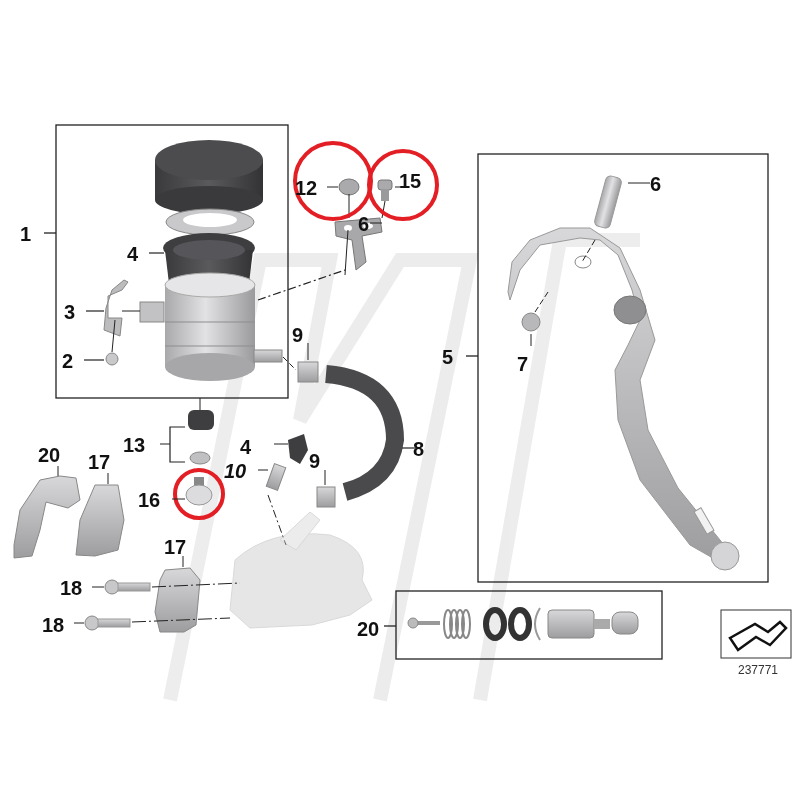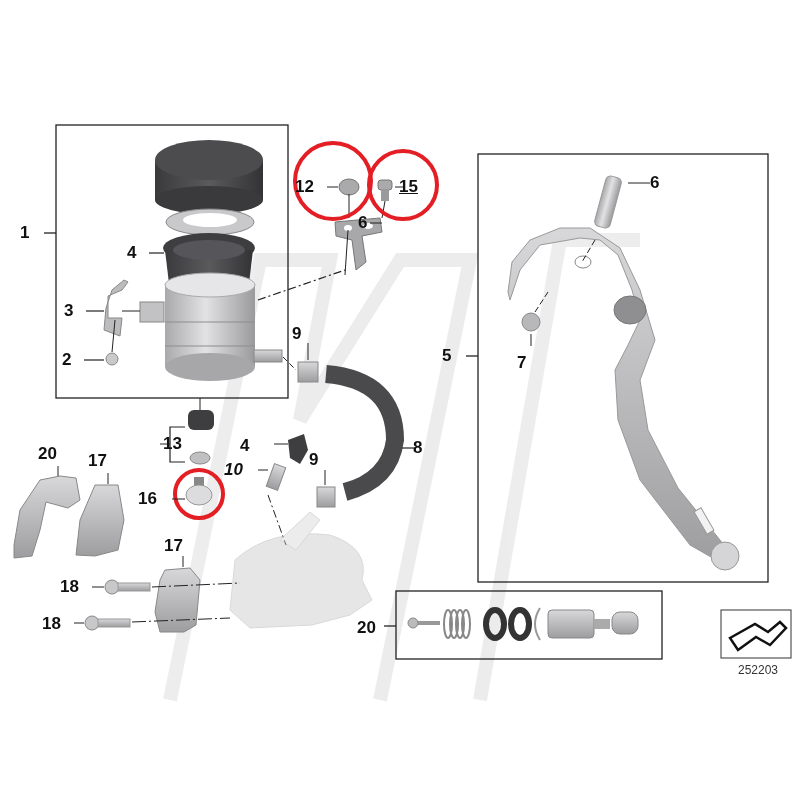--- a/index.html
+++ b/index.html
@@ -1,18 +1,18 @@
 <!DOCTYPE html>
 <html><head>
 <meta charset="utf-8">
 <style>
   html,body{margin:0;padding:0;background:#fff;}
   body{width:800px;height:800px;position:relative;overflow:hidden;font-family:"Liberation Sans",sans-serif;}
   #stage{position:absolute;left:0;top:0;width:800px;height:800px;}
-  .callout{position:absolute;font-family:"Liberation Sans",sans-serif;font-weight:bold;font-size:17px;color:#111;line-height:1;}
+  .callout{position:absolute;font-family:"Liberation Sans",sans-serif;font-weight:bold;font-size:20px;color:#111;line-height:1;}
   .fignum{position:absolute;font-family:"Liberation Sans",sans-serif;font-size:12px;color:#333;}
 </style>
 </head>
 <body>
 
 <div id="stage">
 <svg width="800" height="800" viewBox="0 0 800 800" xmlns="http://www.w3.org/2000/svg">
   <defs>
     <linearGradient id="silver" x1="0" x2="1" y1="0" y2="0">
       <stop offset="0" stop-color="#a9a9ab"></stop>
@@ -234,25 +234,25 @@
       <div class="callout" style="left: 127px; top: 244px;">4</div>
       <div class="callout" style="left: 442px; top: 347px;">5</div>
       <div class="callout" style="left: 650px; top: 174px;">6</div>
       <div class="callout" style="left: 517px; top: 354px;">7</div>
       <div class="callout" style="left: 413px; top: 439px;">8</div>
       <div class="callout" style="left: 292px; top: 325px;">9</div>
       <div class="callout" style="left: 309px; top: 451px;">9</div>
       <div class="callout" style="left: 224px; top: 461px; font-style: italic;">10</div>
       <div class="callout" style="left: 240px; top: 437px;">4</div>
       <div class="callout" style="left: 295px; top: 178px;">12</div>
-      <div class="callout" style="left: 123px; top: 435px; margin-left: 40px;">13</div>
+      <div class="callout" style="left: 123px; top: 435px;">13</div>
       <div class="callout" style="left: 358px; top: 214px;">6</div>
-      <div class="callout" style="left: 399px; top: 178px; text-decoration: underline;">15</div>
+      <div class="callout" style="left: 399px; top: 171px;">15</div>
       <div class="callout" style="left: 138px; top: 490px;">16</div>
       <div class="callout" style="left: 88px; top: 452px;">17</div>
       <div class="callout" style="left: 164px; top: 537px;">17</div>
       <div class="callout" style="left: 60px; top: 578px;">18</div>
       <div class="callout" style="left: 42px; top: 615px;">18</div>
       <div class="callout" style="left: 38px; top: 445px;">20</div>
       <div class="callout" style="left: 357px; top: 619px;">20</div>
     </div>
-<div class="fignum" style="left:738px;top:663px;">252203</div>
+<div class="fignum" style="left:738px;top:663px;">237771</div>
 </div>
 
 </body></html>

